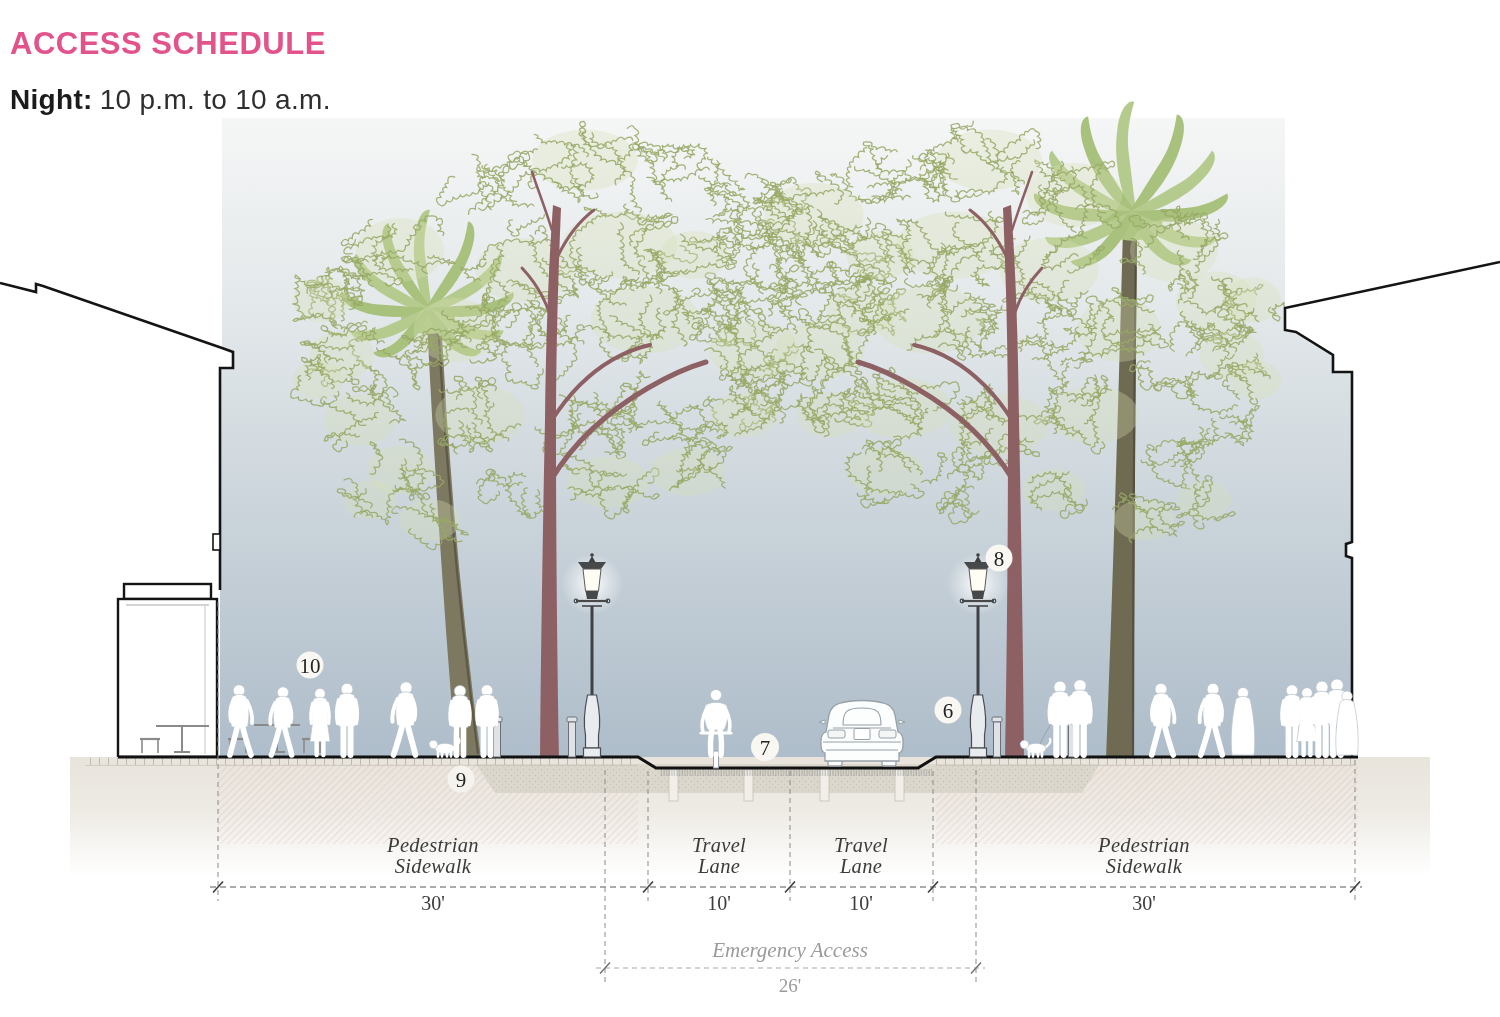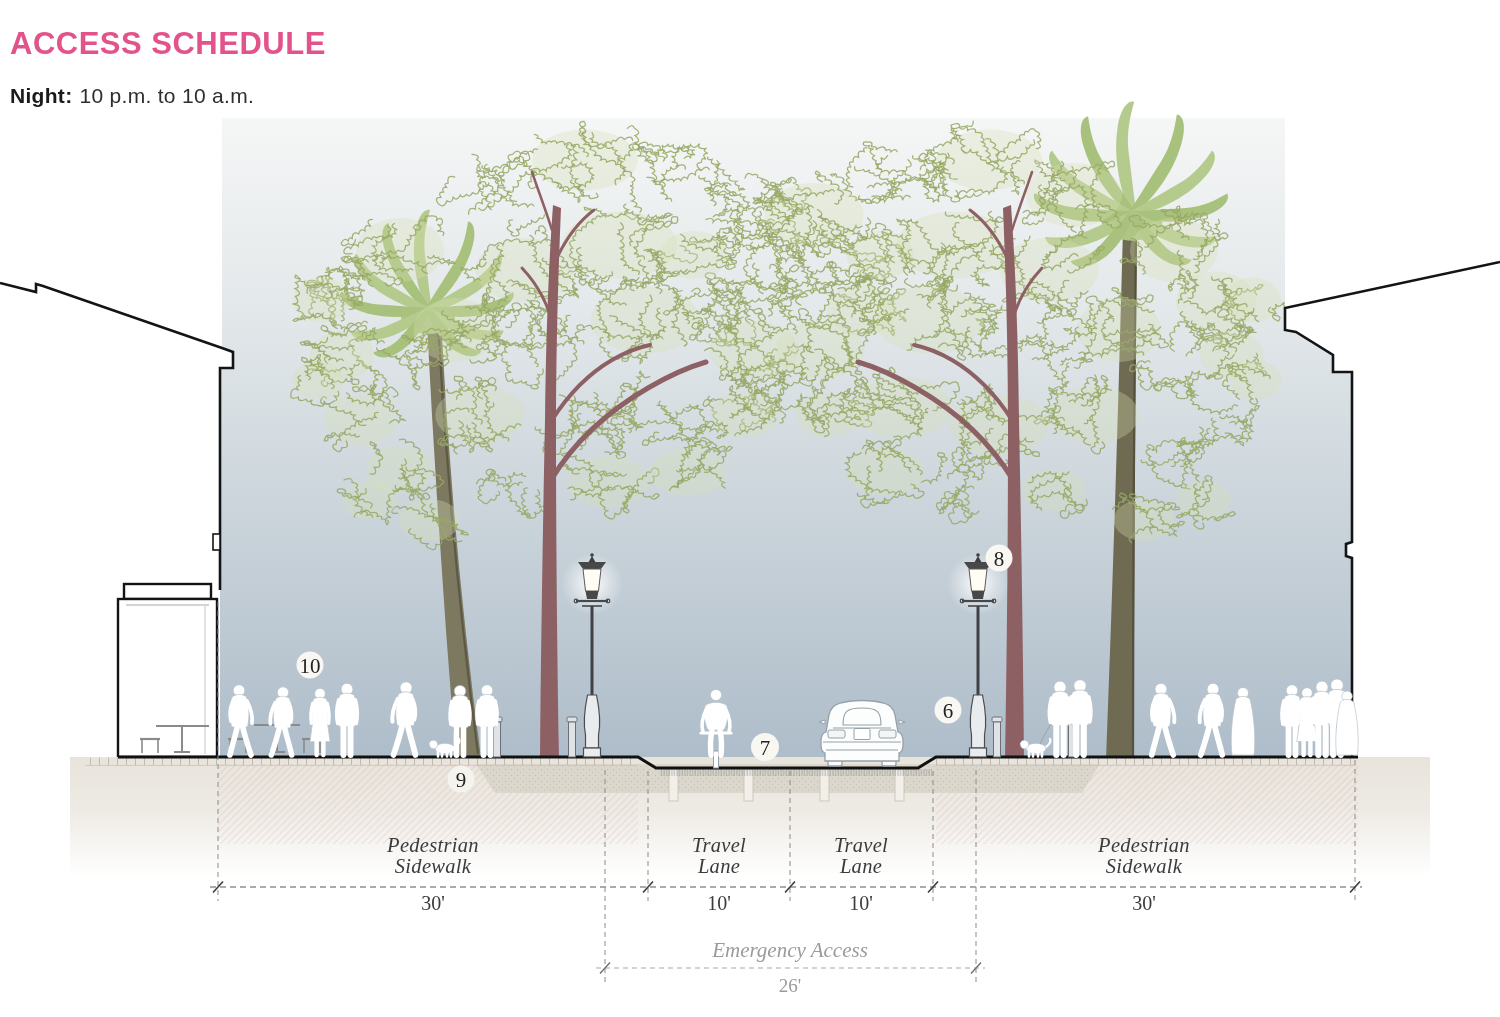--- a/index.html
+++ b/index.html
@@ -2,21 +2,21 @@
 <html><head>
 <meta charset="utf-8">
 <style>
   html,body{margin:0;padding:0;background:#ffffff;}
   #page{position:relative;width:1500px;height:1017px;background:#ffffff;overflow:hidden;
         font-family:"Liberation Sans",sans-serif;}
   #scene{position:absolute;left:0;top:0;}
   #hdr{position:absolute;left:10px;top:26px;z-index:5;}
   #hdr .title{font-size:31px;font-weight:800;letter-spacing:.5px;color:#e2538b;
               font-family:"Liberation Sans",sans-serif;}
-  #hdr .sub{margin-top:22px;font-size:21px;color:#2e2e2e;letter-spacing:.3px;}
+  #hdr .sub{margin-top:22px;font-size:28px;color:#2e2e2e;letter-spacing:.3px;}
   #hdr .sub b{font-weight:700;color:#1b1b1b;margin-right:7px;}
   text{user-select:none;}
   .dimname{font:italic 20.5px "Liberation Serif",serif;fill:#3b3b3b;letter-spacing:.3px;}
   .dimnum{font:20px "Liberation Serif",serif;fill:#3b3b3b;}
   .emname{font:italic 21px "Liberation Serif",serif;fill:#9b9b9b;}
   .emnum{font:19px "Liberation Serif",serif;fill:#9b9b9b;}
   .callout{font:21px "Liberation Serif",serif;fill:#232323;}
 </style>
 </head>
 <body>

